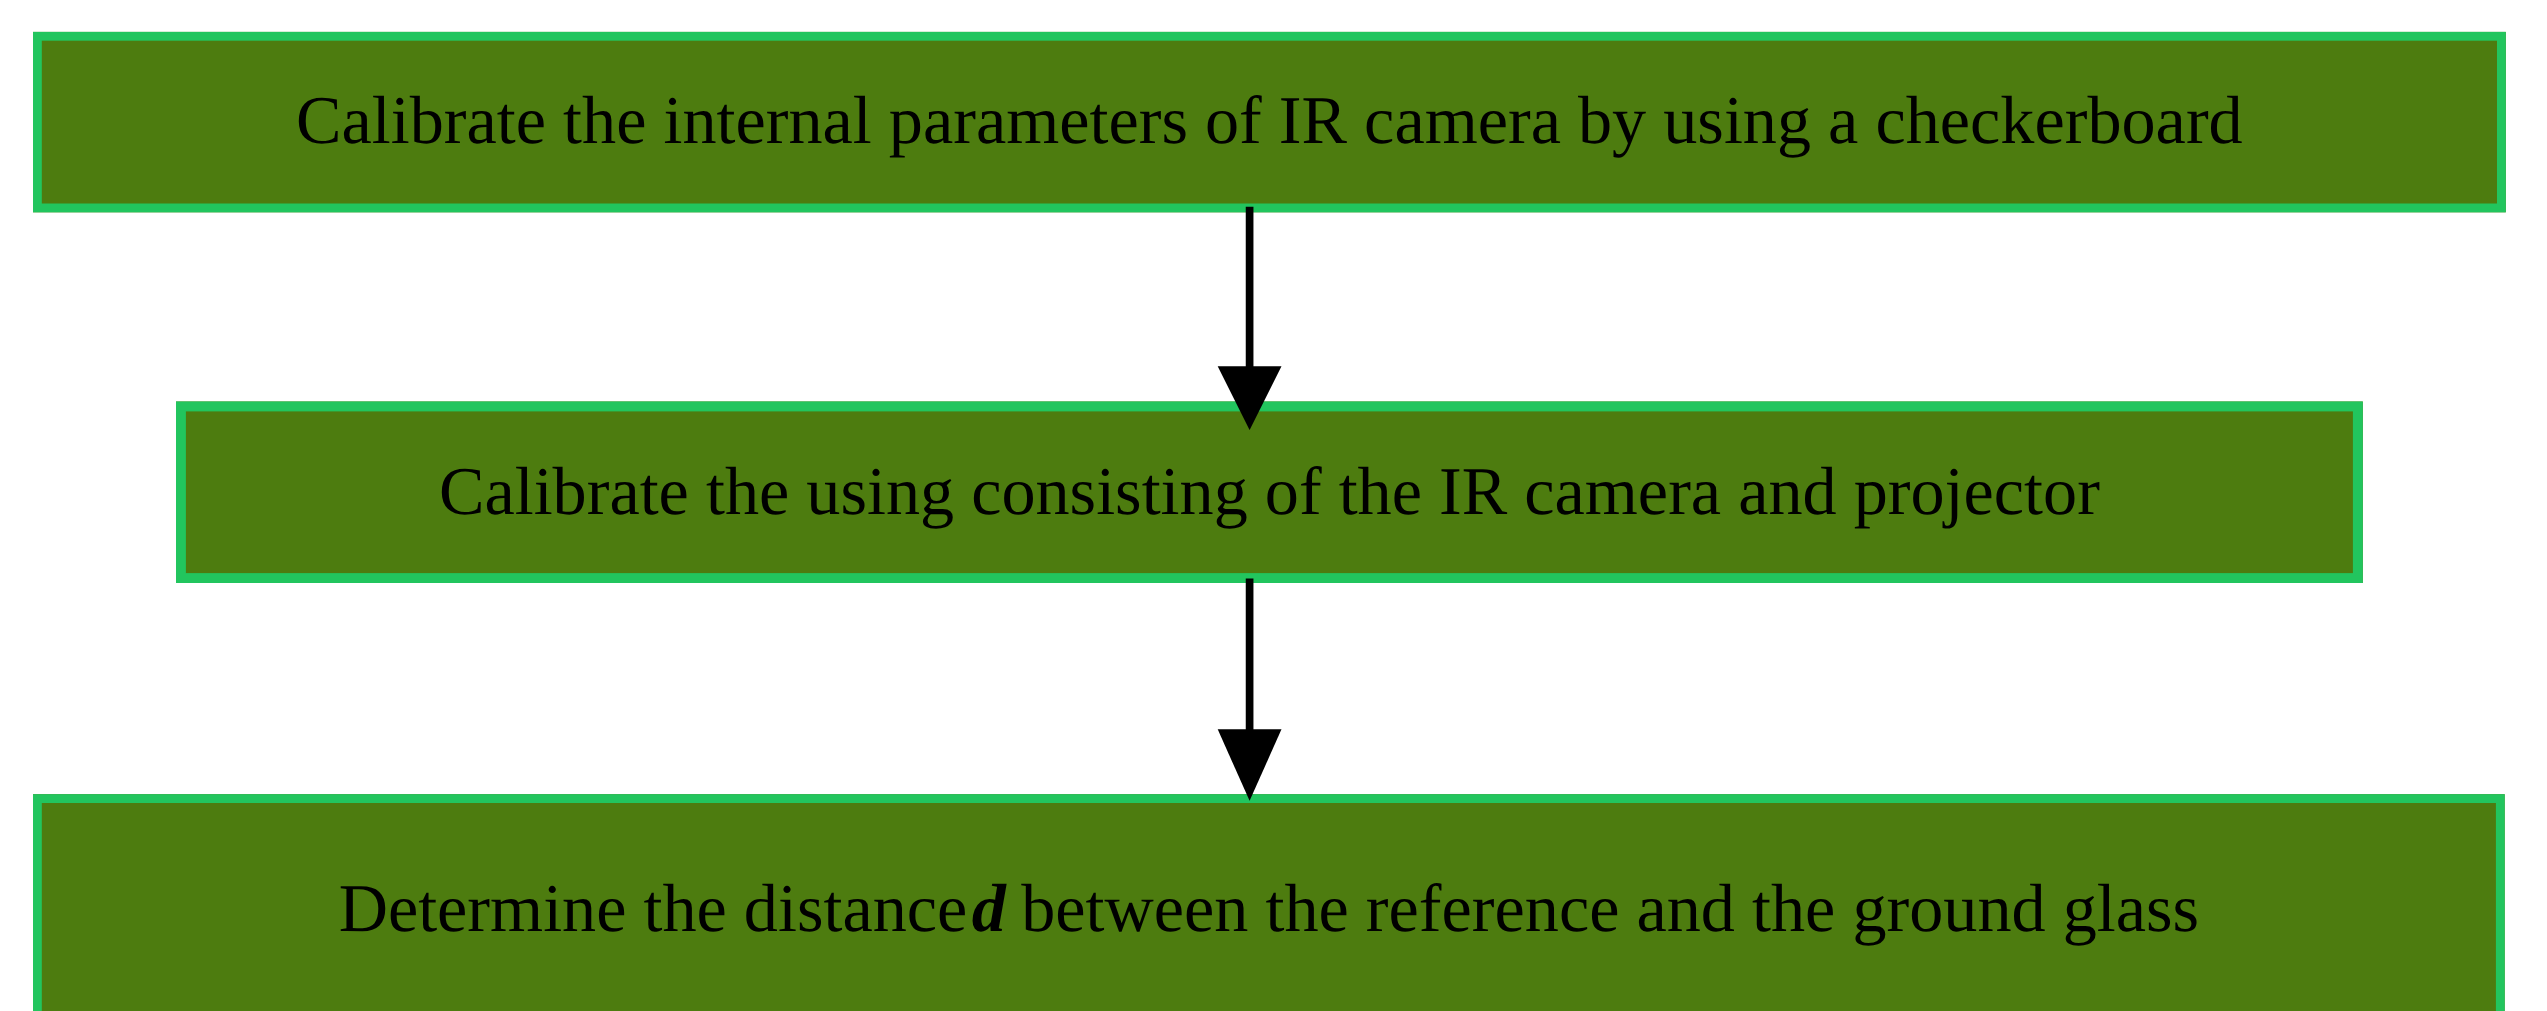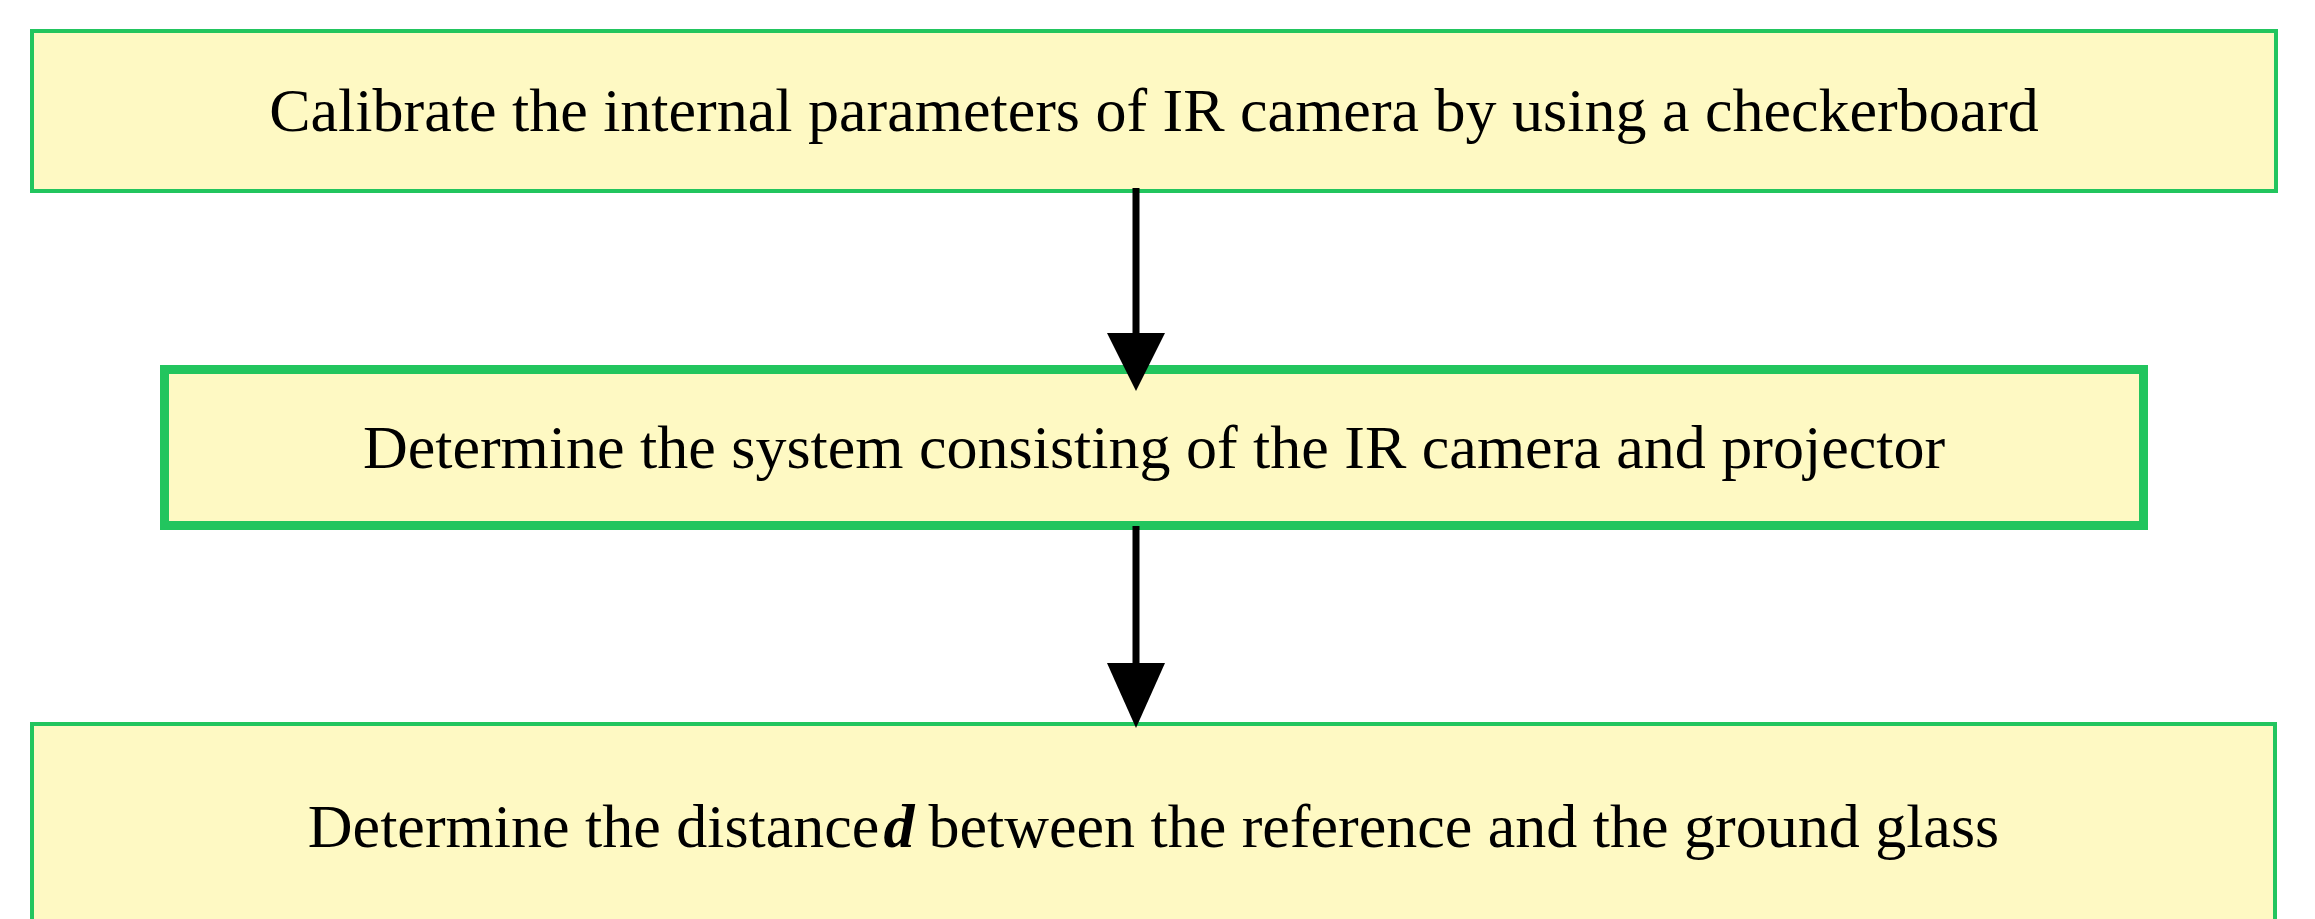--- a/index.html
+++ b/index.html
@@ -11,22 +11,22 @@
     position: relative;
     width: 2315px;
     height: 919px;
     background: #ffffff;
     overflow: hidden;
     font-family: "Liberation Serif", serif;
   }
   .flow-box {
     position: absolute;
     box-sizing: border-box;
-    border: 4px solid #22c55e;
-    background: #fef9c3;
+    border: 8px solid #22c55e;
+    background: #4d7c0f;
     display: flex;
     align-items: center;
     justify-content: center;
     text-align: right;
     color: #000000;
     font-size: 62px;
     line-height: 1.15;
     white-space: nowrap;
   }
   #step-box-1 {
@@ -65,21 +65,21 @@
 </head>
 <body>
 
 <div class="canvas">
 
   <div class="flow-box" id="step-box-1">
     <span>Calibrate the internal parameters of IR camera by using a checkerboard</span>
   </div>
 
   <div class="flow-box" id="step-box-2">
-    <span>Determine the system consisting of the IR camera and projector</span>
+    <span>Calibrate the using consisting of the IR camera and projector</span>
   </div>
 
   <div class="flow-box" id="step-box-3">
     <span>
       <span>Determine the distance</span><span class="math-symbol">d</span><span>between the reference and the ground glass</span>
     </span>
   </div>
 
   <svg class="arrow-layer" viewBox="0 0 2315 919">
     <g>

